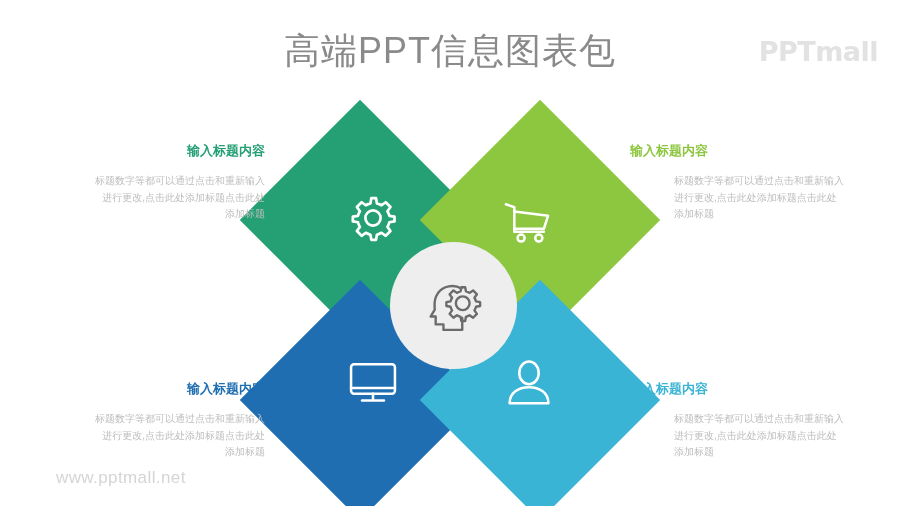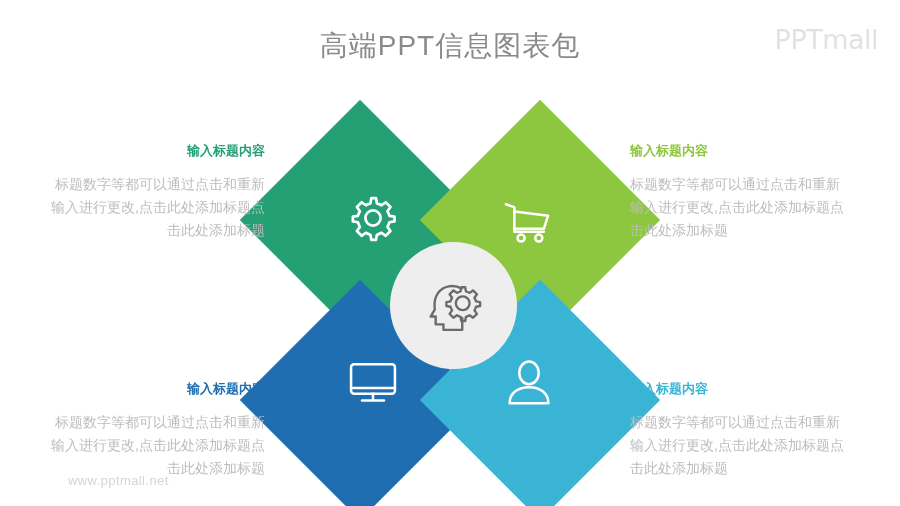--- a/index.html
+++ b/index.html
@@ -15,44 +15,44 @@
     position: relative;
   }
 
   
   #slide-title {
     position: absolute;
     top: 28px;
     left: 0;
     width: 900px;
     text-align: center;
-    font-size: 28px;
+    font-size: 36px;
     font-weight: 400;
     letter-spacing: 1px;
     color: #8a8a8a;
     line-height: 1.3;
   }
 
   #brand-logo {
     position: absolute;
-    top: 24px;
+    top: 36px;
     right: 22px;
     font-size: 27px;
-    font-weight: 400;
+    font-weight: 700;
     color: #e2e2e2;
     letter-spacing: -0.5px;
     font-family: "DejaVu Sans", sans-serif;
   }
 
   
   #footer-url {
     position: absolute;
-    left: 68px;
+    left: 56px;
     bottom: 18px;
-    font-size: 13px;
+    font-size: 17px;
     color: #d5d5d5;
     letter-spacing: 0.4px;
     text-align: right;
   }
 
   
   #diagram {
     position: absolute;
     left: 280px;
     top: 140px;
@@ -117,23 +117,24 @@
     position: absolute;
     width: 215px;
   }
   .caption .cap-title {
     font-size: 13px;
     font-weight: 700;
     line-height: 1.4;
     margin-bottom: 13px;
   }
   .caption .cap-body {
-    font-size: 14px;
+    font-size: 10px;
     color: #bdbdbd;
     line-height: 1.65;
+    margin-left: 44px;
   }
 
   .caption.right-align { text-align: right; }
   .caption.left-align  { text-align: left;  }
 
   #caption-tl { left: 50px;  top: 142px; }
   #caption-tr { left: 630px; top: 142px; }
   #caption-bl { left: 50px;  top: 380px; }
   #caption-br { left: 630px; top: 380px; }
 </style>

